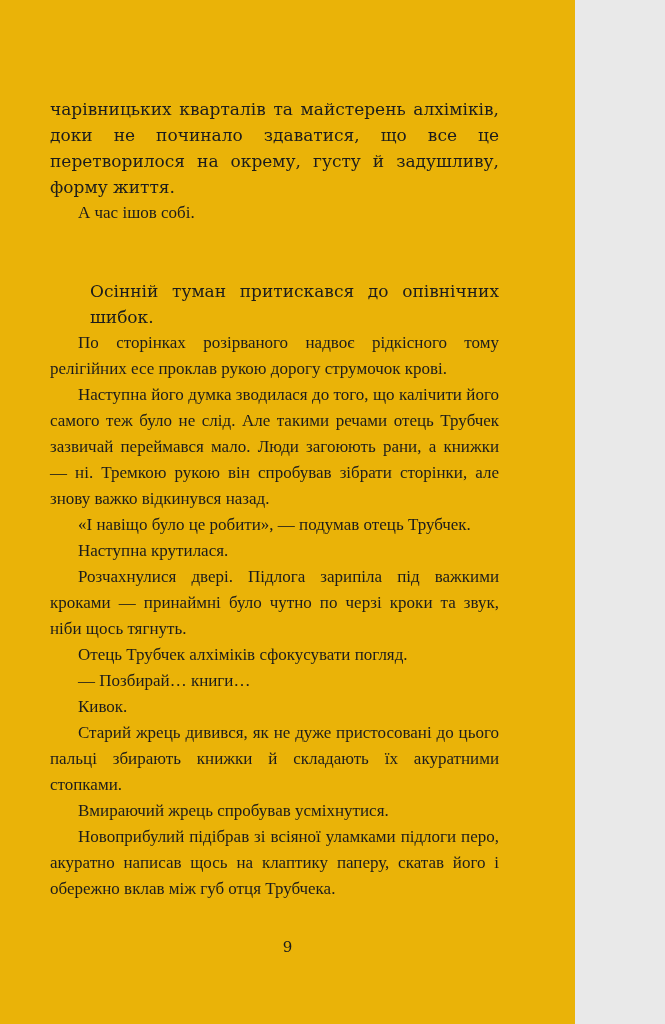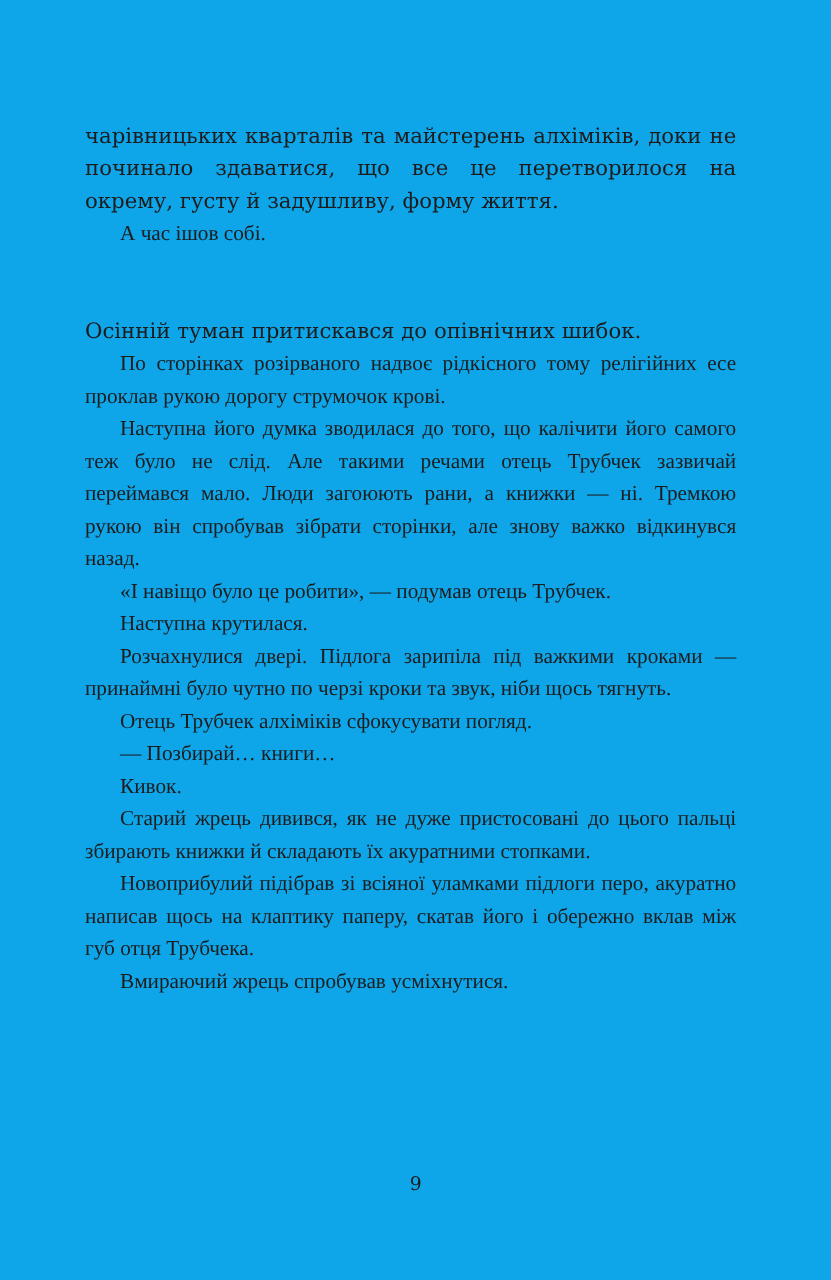--- a/index.html
+++ b/index.html
@@ -8,41 +8,42 @@
     background: #e9e9e9;
   }
   body {
     width: 665px;
     height: 1024px;
     font-family: "DejaVu Serif", "Liberation Serif", serif;
   }
   .page {
     position: relative;
     box-sizing: border-box;
-    width: 665px;
+    width: 575px;
     height: 1024px;
-    background: #0ea5e9;
+    background: #eab308;
     color: #1c1c1c;
-    padding: 96px 76px 0 68px;
+    padding: 96px 76px 0 50px;
     overflow: hidden;
   }
   .text-block p {
     margin: 0;
     font-size: 17px;
     line-height: 26px;
     text-align: justify;
     hyphens: auto;
     -webkit-hyphens: auto;
   }
   .text-block p.indent {
     text-indent: 28px;
     font-family: Liberation Serif, serif;
   }
   .text-block p.section-gap {
     margin-top: 52px;
+    margin-left: 40px;
   }
   .italic {
     font-style: italic;
   }
   .page-number {
     position: absolute;
     bottom: 68px;
     left: 0;
     width: 100%;
     text-align: center;
@@ -60,17 +61,17 @@
       <p class="section-gap"><span>Осінній туман притискався до опівнічних шибок.</span></p>
       <p class="indent"><span>По сторінках розірваного надвоє рідкісного тому релігійних есе проклав рукою дорогу струмочок крові.</span></p>
       <p class="indent"><span>Наступна його думка зводилася до того, що калічити його самого теж було не слід. Але такими речами отець Трубчек зазвичай переймався мало. Люди загоюють рани, а книжки — ні. Тремкою рукою він спробував зібрати сторінки, але знову важко відкинувся назад.</span></p>
       <p class="indent"><span>«І навіщо було це робити», — подумав отець Трубчек.</span></p>
       <p class="indent"><span>Наступна крутилася.</span></p>
       <p class="indent"><span>Розчахнулися двері. Підлога зарипіла під важкими кроками — принаймні було чутно по черзі кроки та звук, ніби щось тягнуть.</span></p>
       <p class="indent"><span>Отець Трубчек алхіміків сфокусувати погляд.</span></p>
       <p class="indent"><span>— Позбирай… книги…</span></p>
       <p class="indent"><span>Кивок.</span></p>
       <p class="indent"><span>Старий жрець дивився, як не дуже пристосовані до цього пальці збирають книжки й складають їх акуратними стопками.</span></p>
+      <p class="indent"><span>Вмираючий жрець спробував усміхнутися.</span></p>
       <p class="indent"><span>Новоприбулий підібрав зі всіяної уламками підлоги перо, акуратно написав щось на клаптику паперу, скатав його і обережно вклав між губ отця Трубчека.</span></p>
-      <p class="indent"><span>Вмираючий жрець спробував усміхнутися.</span></p>
     </div>
   <div class="page-number">9</div>
 </main>
 
 </body></html>

